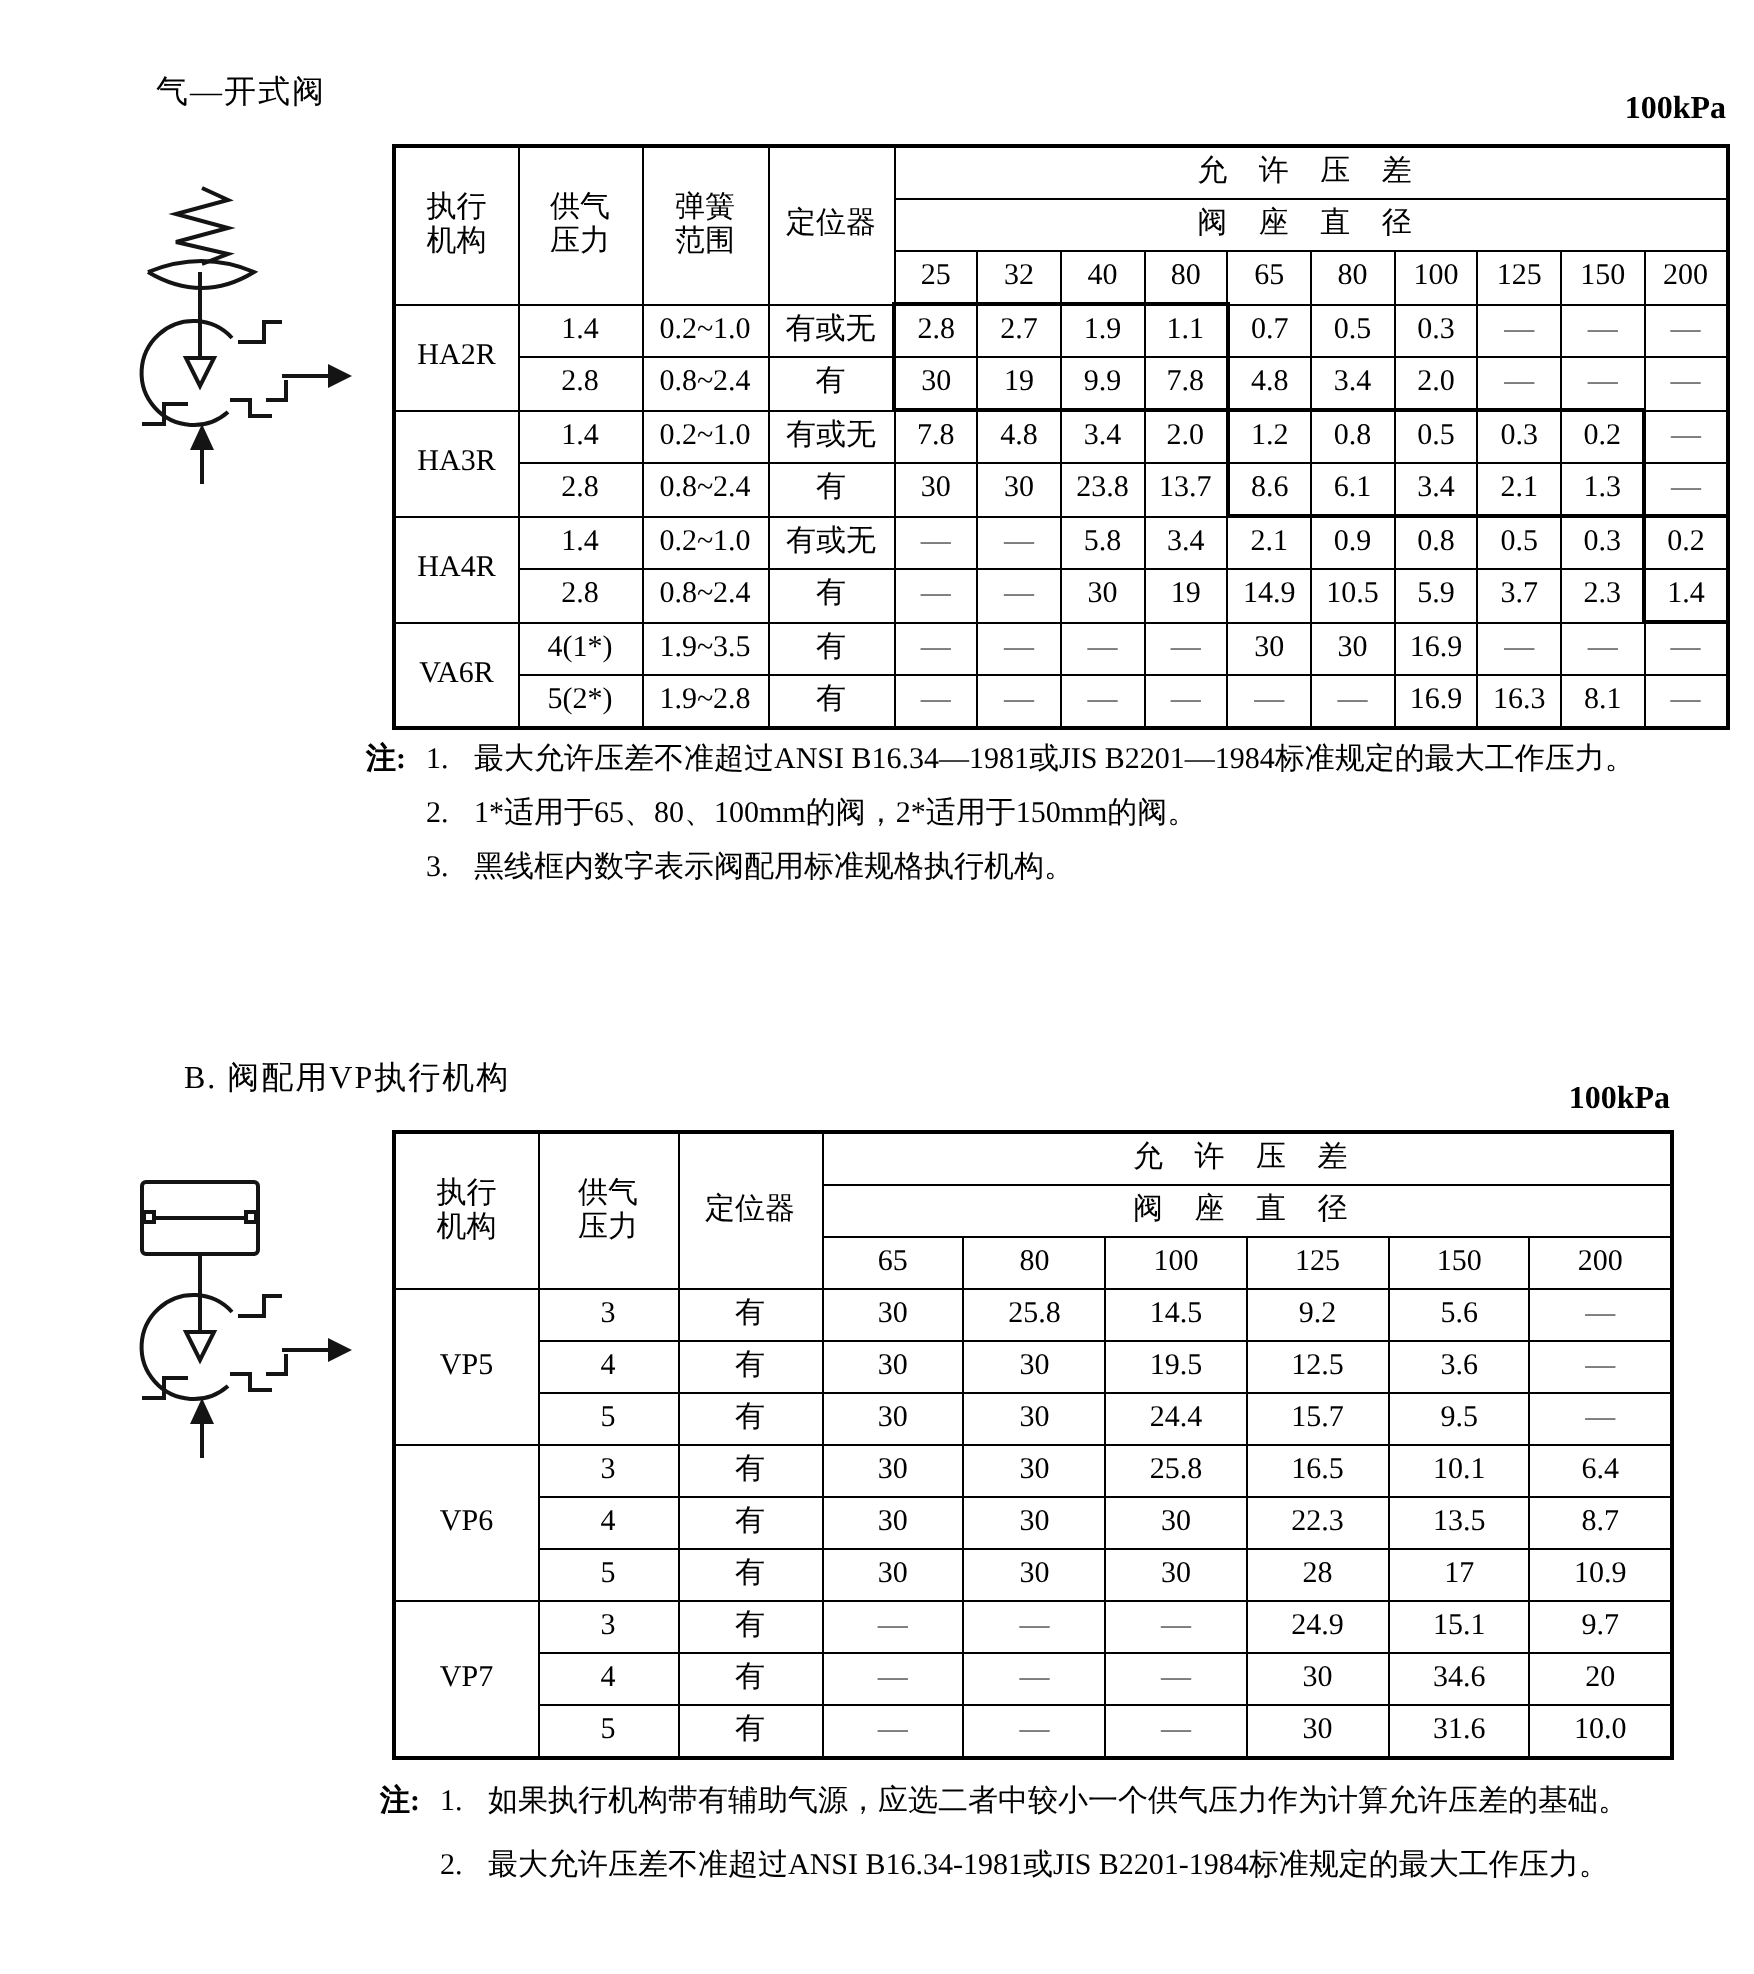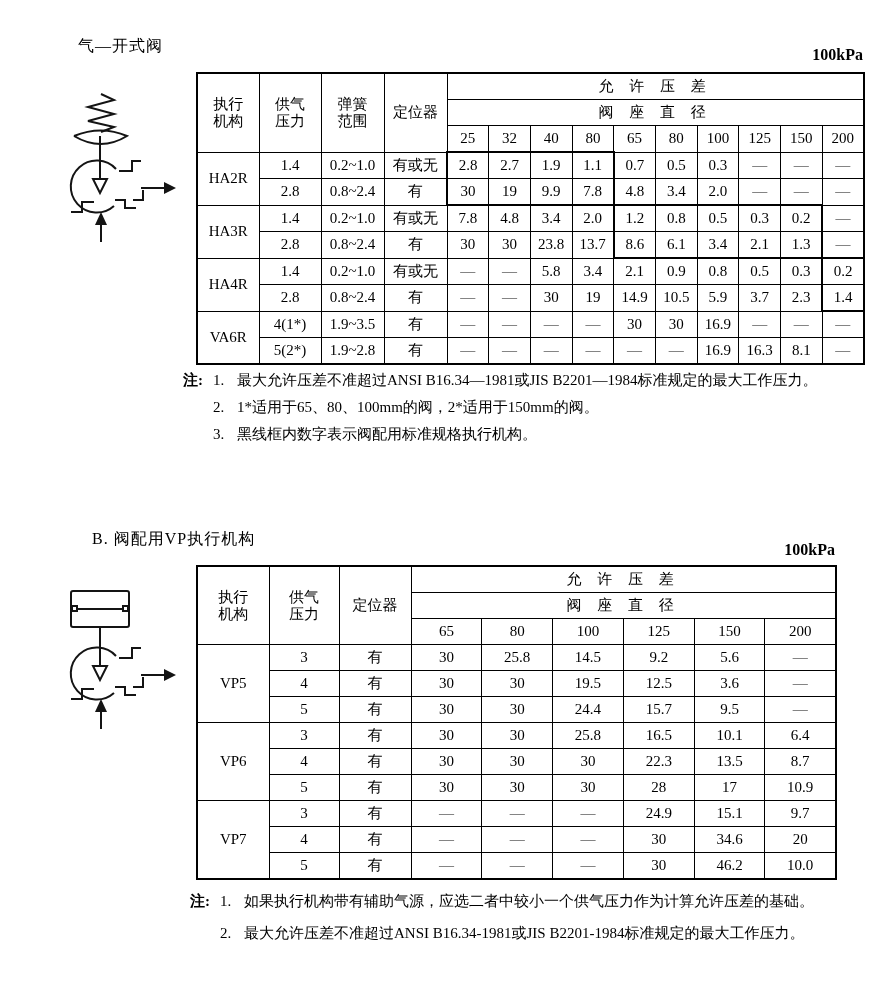--- a/index.html
+++ b/index.html
@@ -410,21 +410,21 @@
             <td class="valc">34.6</td>
             <td class="valc">20</td>
           </tr>
           <tr>
             <td class="lblc">5</td>
             <td class="lblc">有</td>
             <td class="valc dash">—</td>
             <td class="valc dash">—</td>
             <td class="valc dash">—</td>
             <td class="valc">30</td>
-            <td class="valc">46.2</td>
+            <td class="valc">31.6</td>
             <td class="valc">10.0</td>
           </tr>
         </tbody>
       </table>
     </div>
 
   <div class="abs notes notes-b" style="left:190px;top:893px;width:680px;" id="notes-b">
       <span class="nlabel">注:</span>
       <div class="nitems">
         <div class="note-line">

